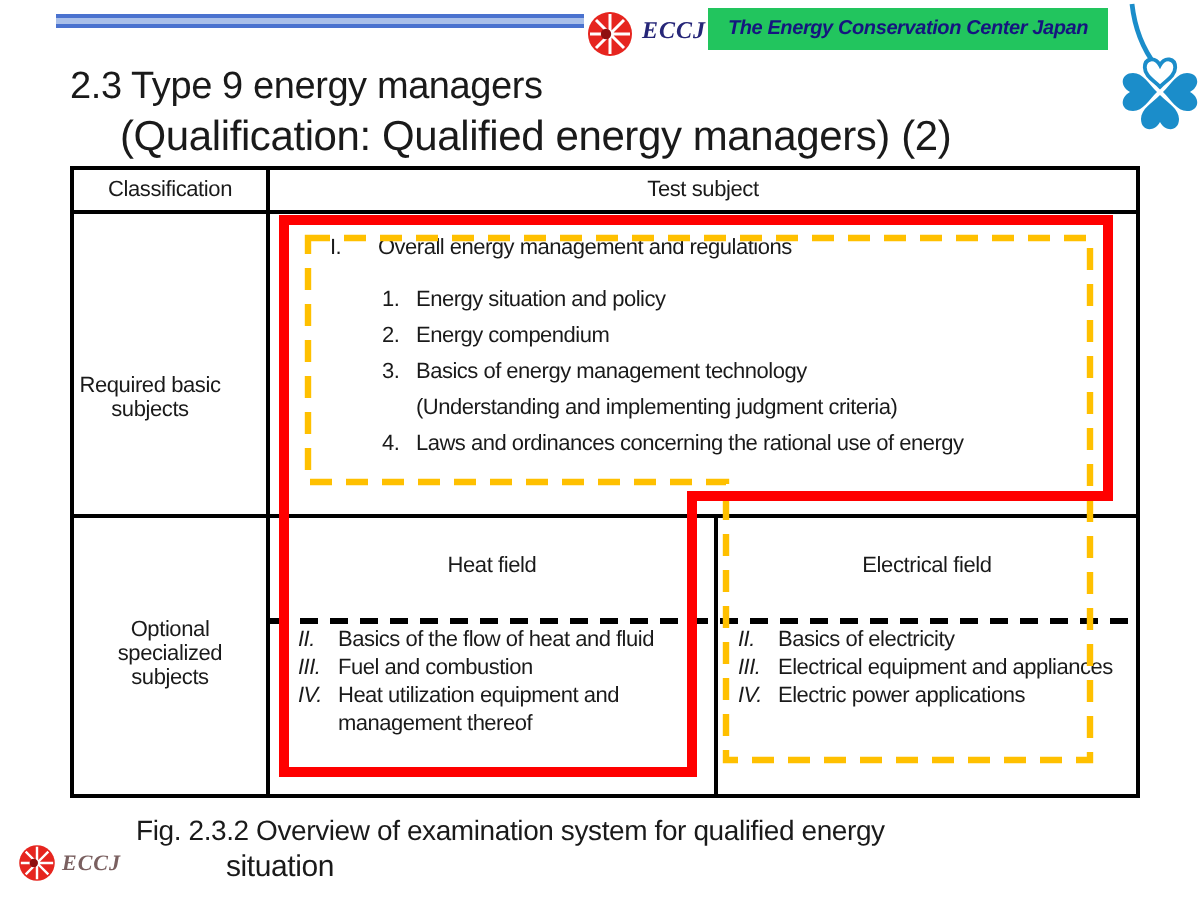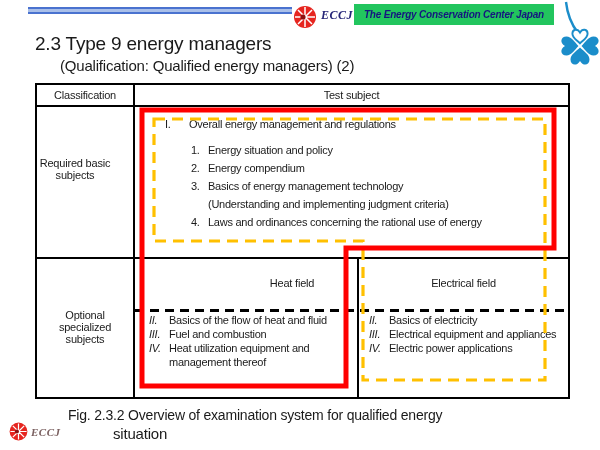--- a/index.html
+++ b/index.html
@@ -10,39 +10,39 @@
               background:#a9bfe9;border-top:2px solid #4a72cf;border-bottom:2px solid #4a72cf;}
   .eccj-logo-top{position:absolute;left:292px;top:4px;}
   .eccj-word-top{position:absolute;left:321px;top:8px;font-family:"Liberation Serif",serif;
                  font-style:italic;font-weight:bold;font-size:12px;color:#262678;letter-spacing:.5px;}
   .org-box{position:absolute;left:354px;top:4px;width:200px;height:21px;background:#22c55e;
            display:flex;align-items:center;justify-content:center;}
   .org-box span{font-size:10px;font-style:italic;font-weight:bold;color:#15157f;letter-spacing:-0.2px;}
   .clover{position:absolute;left:552px;top:0;}
   
   .title1{position:absolute;left:35px;top:33px;font-size:19px;letter-spacing:-0.2px;}
-  .title2{position:absolute;left:60px;top:57px;font-size:15px;letter-spacing:-0.2px;}
+  .title2{position:absolute;left:60px;top:57px;font-size:21px;letter-spacing:-0.2px;}
   
   .table{position:absolute;left:35px;top:83px;width:531px;height:312px;border:2px solid #000;}
   .tline{position:absolute;background:#000;}
   .v1{left:96px;top:0;bottom:0;width:2px;}
   .hHead{left:0;right:0;top:20px;height:2px;}
   .hRow{left:0;right:0;top:172px;height:2px;}
   .v2{left:320px;top:172px;bottom:0;width:2px;}
   .hDash{position:absolute;left:98px;right:0;top:224px;height:2.5px;
          background:repeating-linear-gradient(90deg,#000 0 9px,transparent 9px 15px);}
   .cell{position:absolute;display:flex;align-items:center;justify-content:center;
         text-align:center;font-size:11px;letter-spacing:-0.2px;}
   .cClassHead{left:0;top:0;width:96px;height:20px;}
   .cTestHead{left:98px;top:0;width:433px;height:20px;}
-  .cReq{left:0;top:10px;width:76px;height:148px;}
+  .cReq{left:0;top:40px;width:76px;height:148px;}
   .cReq span{display:block;width:82px;}
   .cOpt{left:0;top:174px;width:96px;height:136px;}
   .cOpt span{display:block;width:70px;}
-  .cHeatLbl{left:98px;top:174px;width:222px;height:48px;padding-left:46px;}
+  .cHeatLbl{left:98px;top:174px;width:222px;height:48px;}
   .cElecLbl{left:322px;top:174px;width:209px;height:48px;}
   
   .content{position:absolute;font-size:11px;letter-spacing:-0.25px;line-height:14px;}
   .reqContent{left:128px;top:30px;width:396px;line-height:18px;}
   .row{display:flex;}
   .numI{width:24px;flex:0 0 24px;}
   .subs{margin-left:26px;margin-top:8px;}
   .num{width:17px;flex:0 0 17px;}
   .paren{margin-left:43px;}
   .heatContent{left:112px;top:228px;width:212px;}

